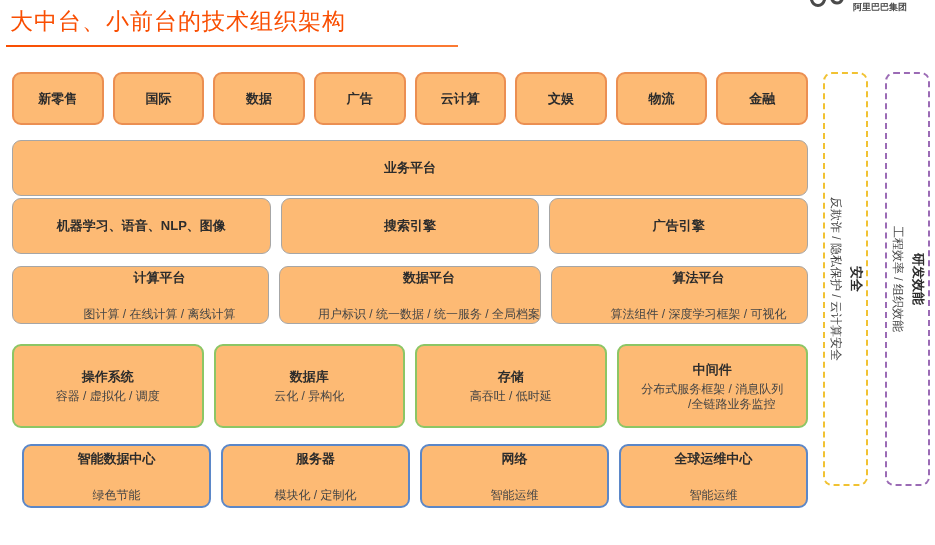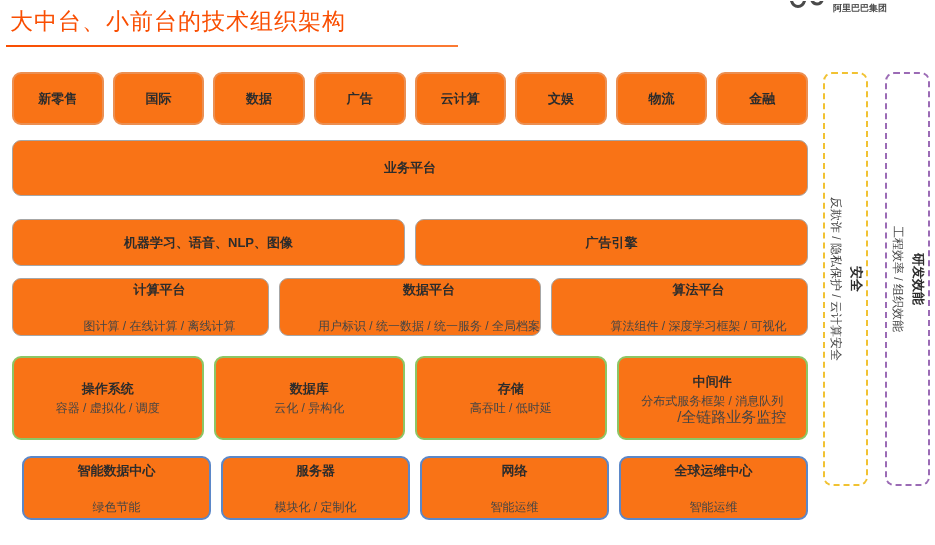--- a/index.html
+++ b/index.html
@@ -9,36 +9,36 @@
     overflow:hidden;
   }
   .title{
     position:absolute;left:10px;top:6px;
     font-size:23px;font-weight:normal;color:#f94e02;letter-spacing:1px;
   }
   .title-underline{
     position:absolute;left:6px;top:45px;width:452px;height:2px;
     background:linear-gradient(to right,#f94e02,#fb7a33);
   }
-  .logo{position:absolute;right:20px;top:0;width:128px;height:13px;overflow:hidden;}
+  .logo{position:absolute;right:0;top:0;width:128px;height:13px;overflow:hidden;font-family:Liberation Mono, monospace;}
   .grid{position:absolute;left:12px;top:72px;width:796px;}
   .row{display:flex;gap:10px;}
   .box{
-    background:#f97316;border-radius:9px;display:flex;flex-direction:column;
+    background:#fdba74;border-radius:9px;display:flex;flex-direction:column;
     align-items:center;justify-content:center;text-align:right;flex:1;
     box-sizing:border-box;color:#303030;
   }
   .box .ttl{font-weight:bold;font-size:13px;color:#2c2c2c;white-space:nowrap;}
   .box .sub{font-size:12px;color:#454545;margin-top:20px;white-space:nowrap;line-height:15px;}
-  .box .sub2{font-size:15px;color:#454545;white-space:nowrap;line-height:15px;margin-left:39px;}
+  .box .sub2{font-size:12px;color:#454545;white-space:nowrap;line-height:15px;margin-left:39px;}
   .row-front{height:53px;gap:9px;}
   .row-front .box{border:2px solid #eb8f52;}
   .row-biz{margin-top:15px;height:56px;}
   .row-biz .box{border:1.5px solid #a6a6a6;}
-  .row-engines{margin-top:23px;height:47px;}
+  .row-engines{margin-top:2px;height:56px;}
   .row-engines .box{border:1.5px solid #a6a6a6;}
   .row-platforms{margin-top:12px;height:58px;}
   .row-platforms .box{border:1.5px solid #a6a6a6;padding-left:38px;}
   .row-infra{margin-top:20px;height:84px;}
   .row-infra .box{border:2px solid #8cc665;}
   .row-infra .sub{margin-top:3px;}
   .row-dc{margin-top:16px;height:64px;padding-left:10px;}
   .row-dc .box{border:2px solid #5b87c8;}
   .vcol{
     position:absolute;top:72px;width:45px;height:414px;border-radius:9px;
@@ -99,20 +99,23 @@
 
   <div class="row row-biz">
     <div class="box">
       <span class="ttl">业务平台</span>
     </div>
   </div>
 
   <div class="row row-engines">
     <div class="box">
         <span class="ttl">机器学习、语音、NLP、图像</span>
+      </div>
+    <div class="box">
+        <span class="ttl">搜索引擎</span>
       </div>
     <div class="box">
         <span class="ttl">广告引擎</span>
       </div>
   </div>
 
   <div class="row row-platforms">
     <div class="box">
       <div class="ttl">计算平台</div>
       <div class="sub">图计算 / 在线计算 / 离线计算</div>

